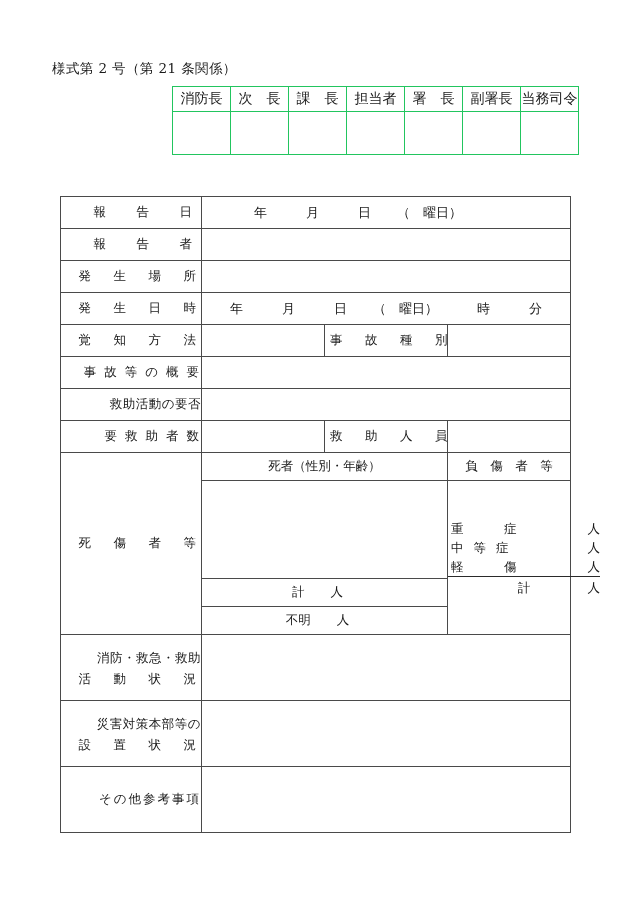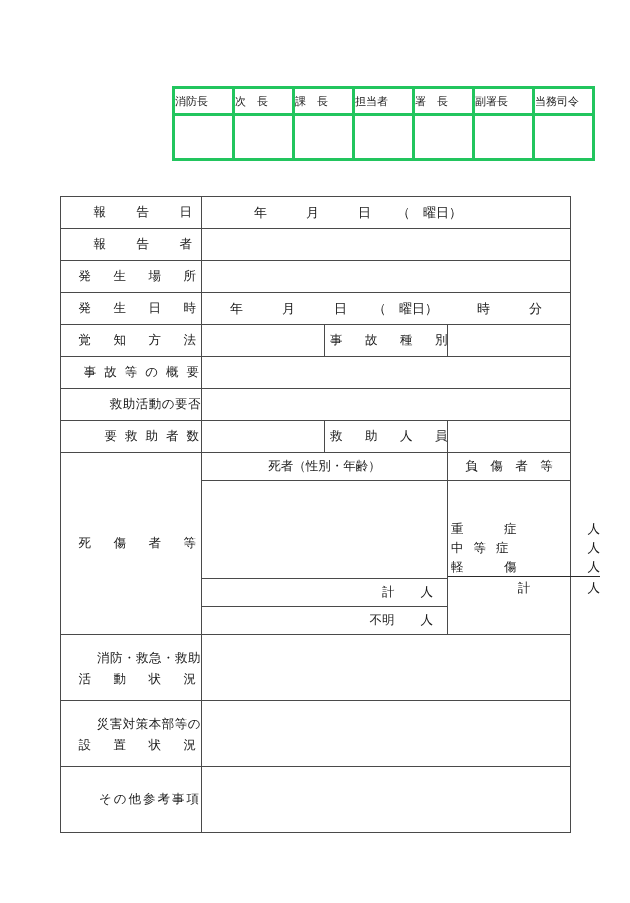--- a/index.html
+++ b/index.html
@@ -35,25 +35,25 @@
 
   
   .stamp-table {
     position: absolute;
     left: 172px;
     top: 86px;
     border-collapse: collapse;
     table-layout: fixed;
   }
   .stamp-table td {
-    border: 3px solid #22c55e;
+    border: 1px solid #22c55e;
     width: 57px;
-    text-align: left;
+    text-align: center;
     vertical-align: middle;
-    font-size: 11px;
+    font-size: 14px;
     padding: 0;
   }
   .stamp-table tr.head td { height: 24px; letter-spacing: 0px; }
   .stamp-table tr.body td { height: 42px; }
   .stamp-table td.thick-left { border-left: 1.6px solid #3a3a3a; }
 
   
   .sp2 { letter-spacing: 7px; padding-left: 7px; }
 
   
@@ -122,21 +122,21 @@
   .cas-head {
     height: 27px;
     text-align: center;
     font-size: 12.5px;
   }
   .deceased-col { width: 188px; }
   .injured-col  { width: 183px; }
 
   .count-row {
     height: 27px;
-    text-align: right;
+    text-align: center;
     font-size: 12.5px;
   }
   .count-row .lbl { padding-right: 26px; }
   .count-row .unit { padding-right: 14px; }
 
   .injured-inner {
     padding: 6px 0 6px 0;
     font-size: 12.5px;
     line-height: 19px;
   }
@@ -163,20 +163,21 @@
   .inj-total .un { position: absolute; right: 0; }
 
   .tall-cell { height: 65px; }
   .tall-label { text-align: center; line-height: 21px; }
 </style>
 </head>
 <body>
 
 <div class="page">
 
+  <div class="form-no">様式第 2 号（第 21 条関係）</div>
 
   <table class="stamp-table">
     <tbody>
         <tr class="head">
       <td>消防長</td>
       <td class="sp2">次　長</td>
       <td class="sp2">課　長</td>
       <td>担当者</td>
       <td class="thick-left sp2">署　長</td>
       <td>副署長</td>

